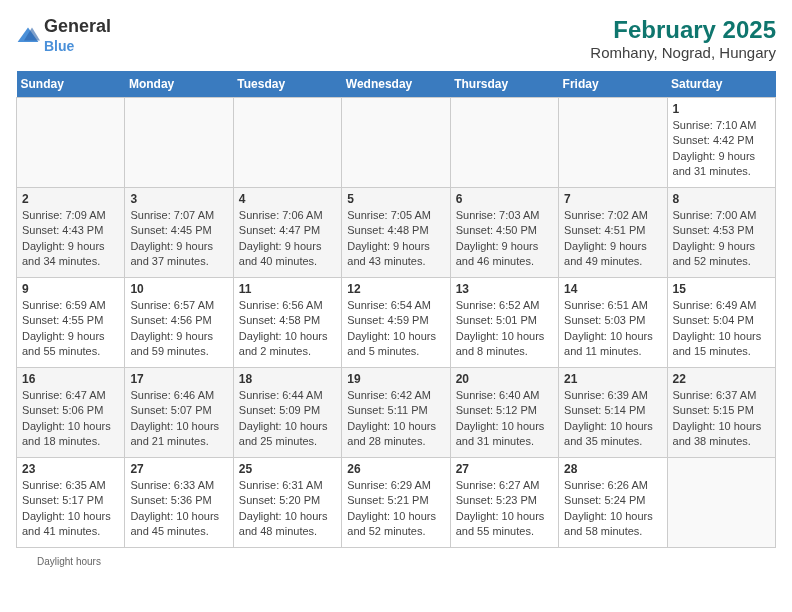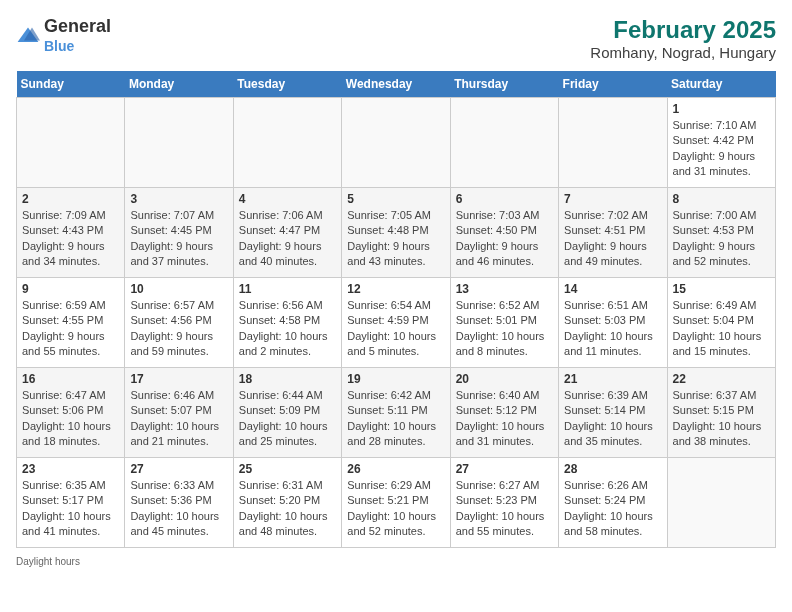--- a/index.html
+++ b/index.html
@@ -77,20 +77,21 @@
       background: #f5f5f5;
     }
     tr:nth-child(even) td.empty {
       background: #f0f0f0;
     }
     .footer {
       margin-top: 8px;
       font-size: 10px;
       color: #666;
       text-align: left;
+      margin-left: 21px;
     }
   </style>
 </head>
 <body>
 
 <div class="header">
   <div class="logo">
     <svg class="logo-icon" viewBox="0 0 30 25" xmlns="http://www.w3.org/2000/svg">
       <polygon points="15,2 28,20 2,20" fill="#4a90d9"></polygon>
       <polygon points="20,2 30,18 10,18" fill="#2a60a9" opacity="0.6"></polygon>

